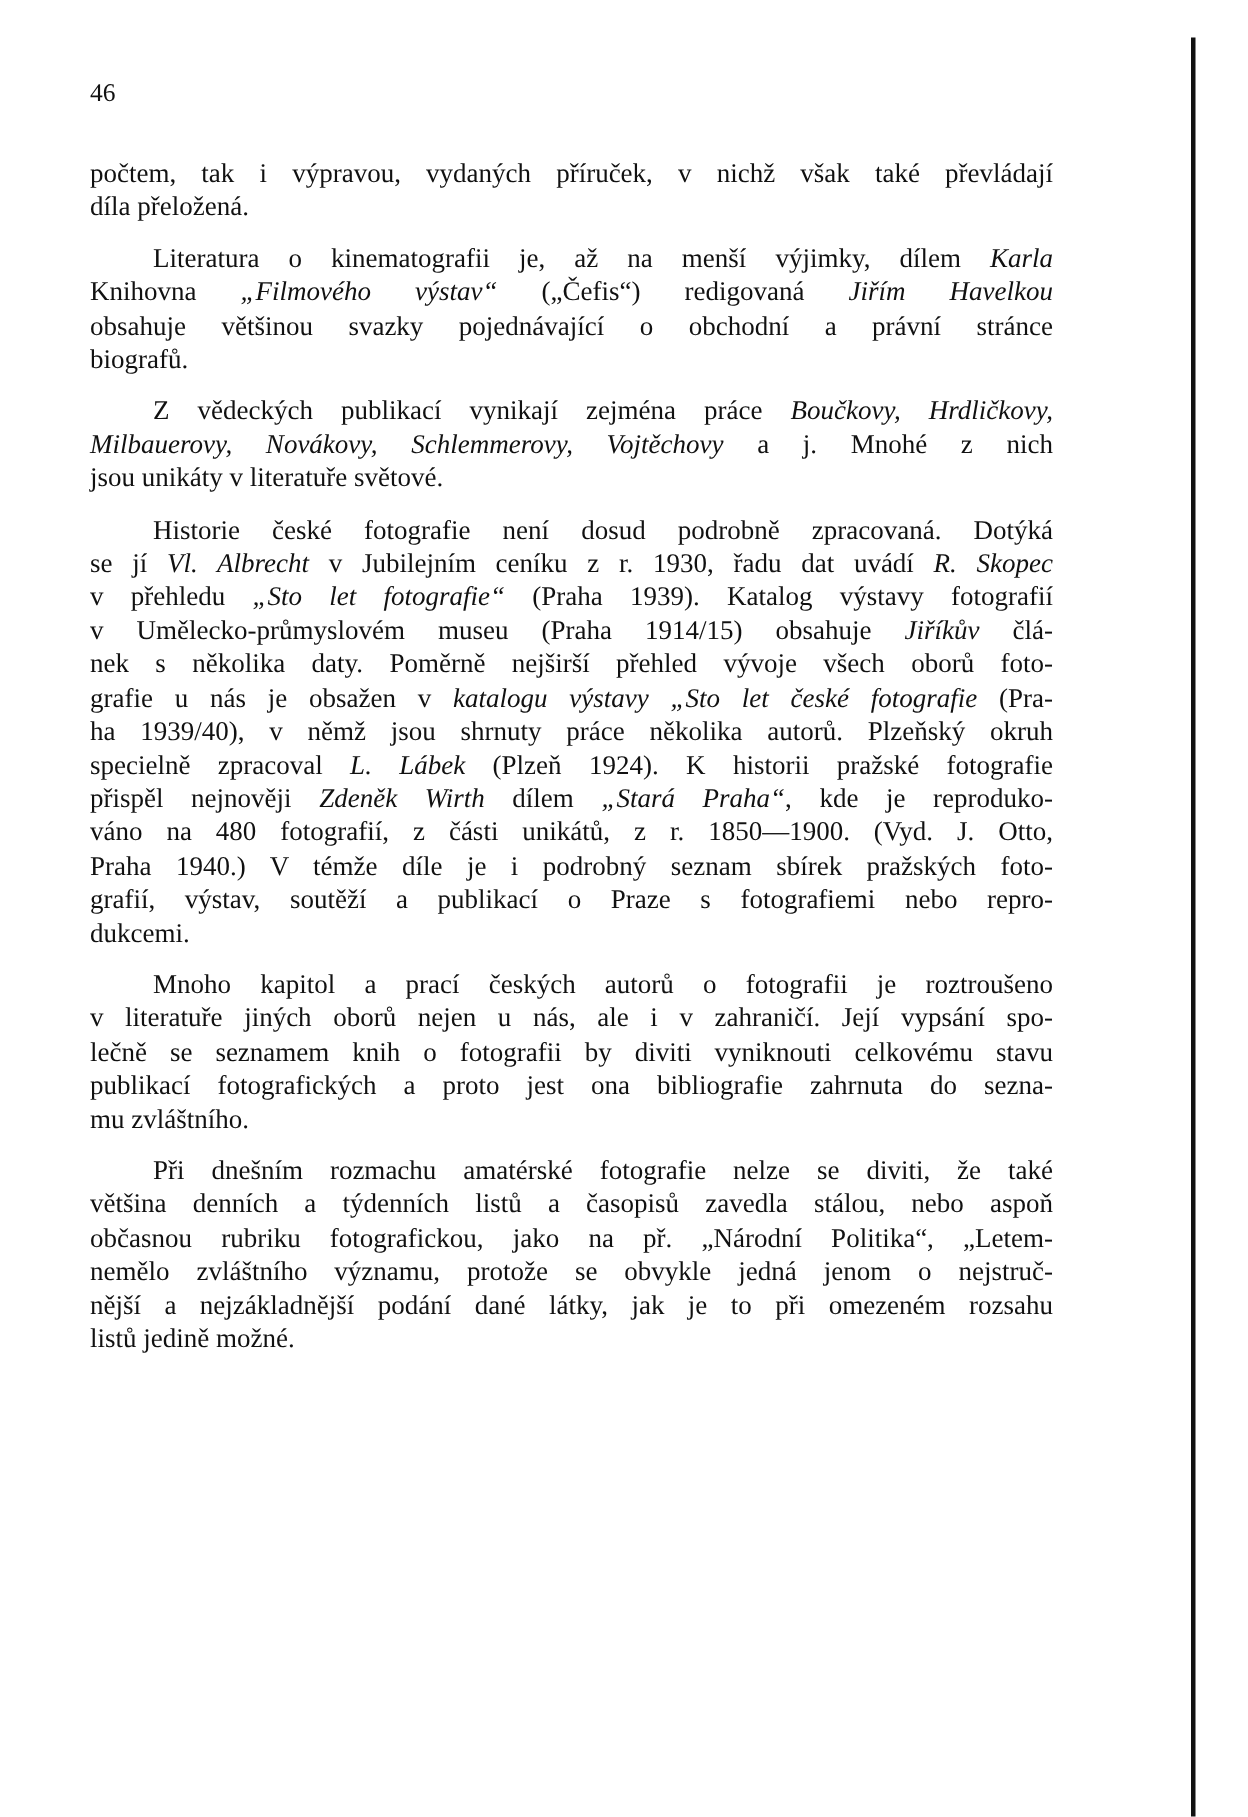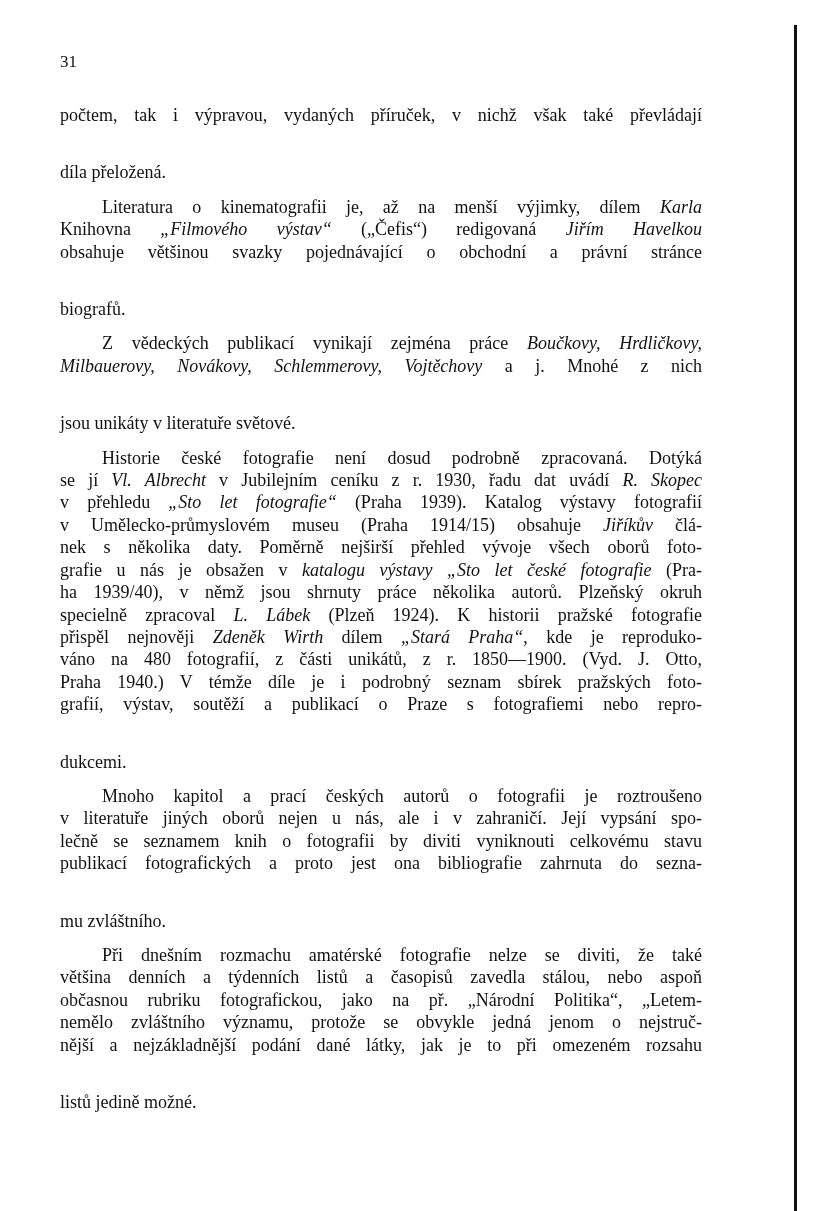--- a/index.html
+++ b/index.html
@@ -14,27 +14,27 @@
     position: absolute; left: 794px; top: 25px; width: 3px; height: 1186px; background: #111;
   }
   .text-block {
     position: absolute; left: 60px; top: 104px; width: 642px;
     font-size: 18px; line-height: 22.4px; text-align: justify;
   }
   .para { margin: 0 0 12px 0; text-indent: 42px; }
   .para.first { text-indent: 0; }
   .para .line { display: block; text-align: justify; text-align-last: justify; text-indent: 0; }
   .para .line.indent { padding-left: 42px; font-family: Liberation Serif, serif; }
-  .para .line.last { text-align-last: left; margin-top: 35px; }
+  .para .line.last { text-align-last: left; }
   i { font-style: italic; }
 </style>
 </head>
 <body>
 
-<div class="page-number">31</div>
+<div class="page-number">46</div>
 <div class="edge-line"></div>
 
 <div class="text-block" id="text-block">
     <div class="para first">
       <span class="line"><span>počtem, tak i výpravou, vydaných příruček, v nichž však také převládají</span></span>
       <span class="line last"><span>díla přeložená.</span></span>
     </div>
     <div class="para">
       <span class="line indent"><span>Literatura o kinematografii je, až na menší výjimky, dílem </span><i>Karla</i></span>
       <span class="line"><span>Knihovna </span><i>„Filmového výstav“</i><span> („Čefis“) redigovaná </span><i>Jiřím Havelkou</i></span>

